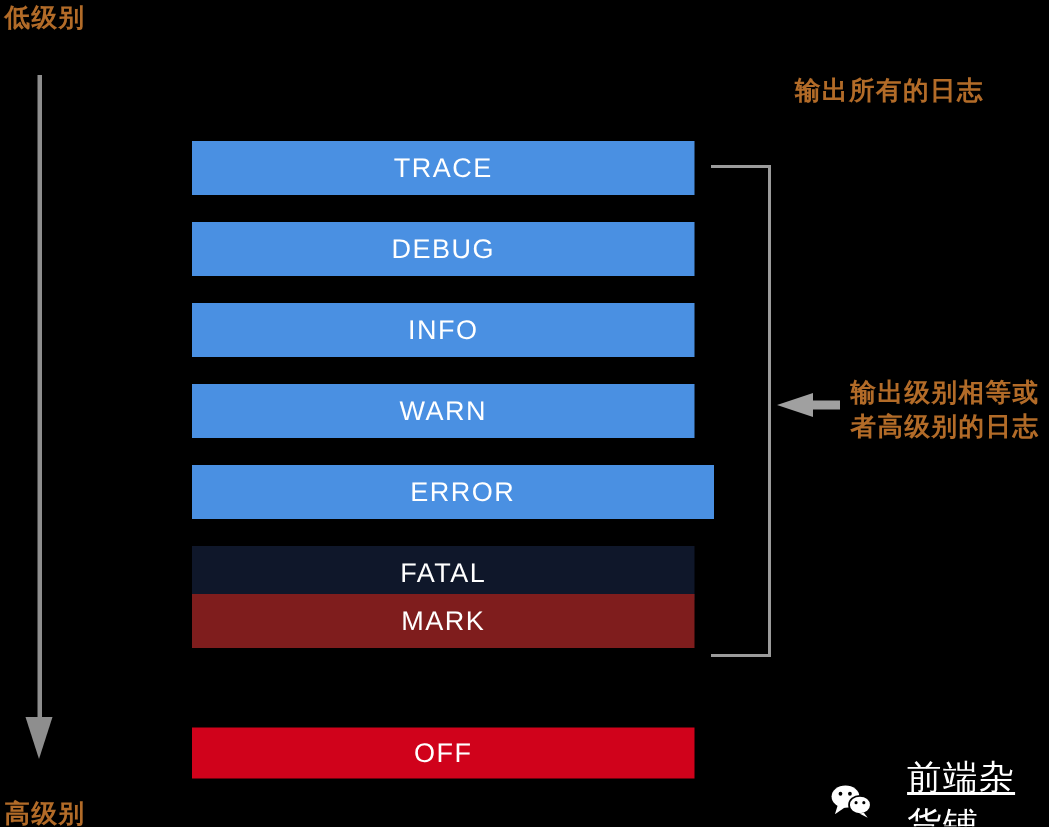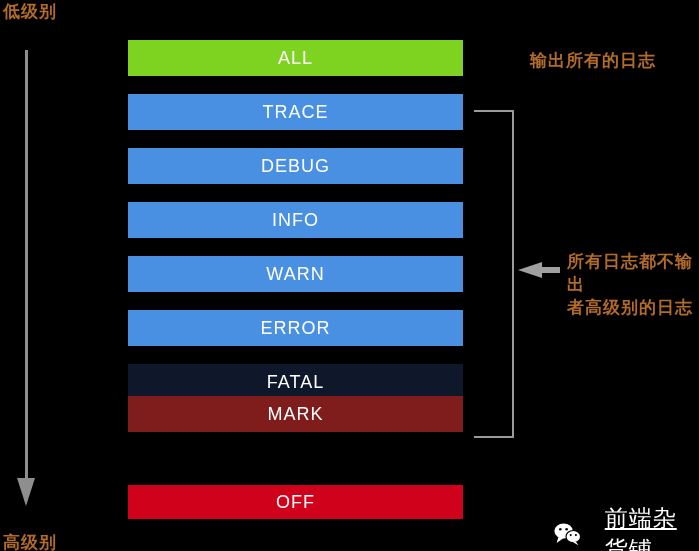--- a/index.html
+++ b/index.html
@@ -54,36 +54,33 @@
 </head>
 <body>
 
 <div class="canvas">
 
   <div class="side-label low">低级别</div>
 
   <div class="shaft"></div>
   <div class="arrow-head"></div>
 
-  <div class="bar" style="top: 40px; background-color: rgb(126, 211, 33);">
-      <span class="bar-label">ALL</span>
-    </div>
   <div class="bar" style="top: 94px; background-color: rgb(74, 144, 226);">
       <span class="bar-label">TRACE</span>
     </div>
   <div class="bar" style="top: 148px; background-color: rgb(74, 144, 226); align-items: center;">
       <span class="bar-label">DEBUG</span>
     </div>
   <div class="bar" style="top: 202px; background-color: rgb(74, 144, 226);">
       <span class="bar-label">INFO</span>
     </div>
   <div class="bar" style="top: 256px; background-color: rgb(74, 144, 226);">
       <span class="bar-label">WARN</span>
     </div>
-  <div class="bar" style="top: 310px; background-color: rgb(74, 144, 226);">
+  <div class="bar" style="top: 310px; background-color: rgb(74, 144, 226); padding-left: 13px;">
       <span class="bar-label">ERROR</span>
     </div>
   <div class="bar" style="top: 364px; background-color: #0f172a;">
       <span class="bar-label">FATAL</span>
     </div>
   <div class="bar" style="top: 396px; background-color: #7f1d1d;">
       <span class="bar-label">MARK</span>
     </div>
   <div class="bar" style="top: 474px; height: 34px; background-color: rgb(208, 2, 27); margin-top: 11px;">
       <span class="bar-label">OFF</span>
@@ -92,21 +89,21 @@
   <div class="bracket-part bracket-top"></div>
   <div class="bracket-part bracket-vert"></div>
   <div class="bracket-part bracket-bottom"></div>
 
   <div class="mid-arrow-head"></div>
   <div class="mid-arrow-tail"></div>
 
   <div class="note note-all">输出所有的日志</div>
 
   <div class="note note-range">
-    <div>所有日志都不输出</div>
+    <div>输出级别相等或</div>
     <div>者高级别的日志</div>
   </div>
 
 
   <div class="side-label high">高级别</div>
 
   <div class="watermark">
     <svg class="wm-icon" viewBox="0 0 36 30">
       <ellipse cx="13" cy="11" rx="12.5" ry="10" fill="#fff"></ellipse>
       <polygon points="6,19 3.5,27 13,20.5" fill="#fff"></polygon>

